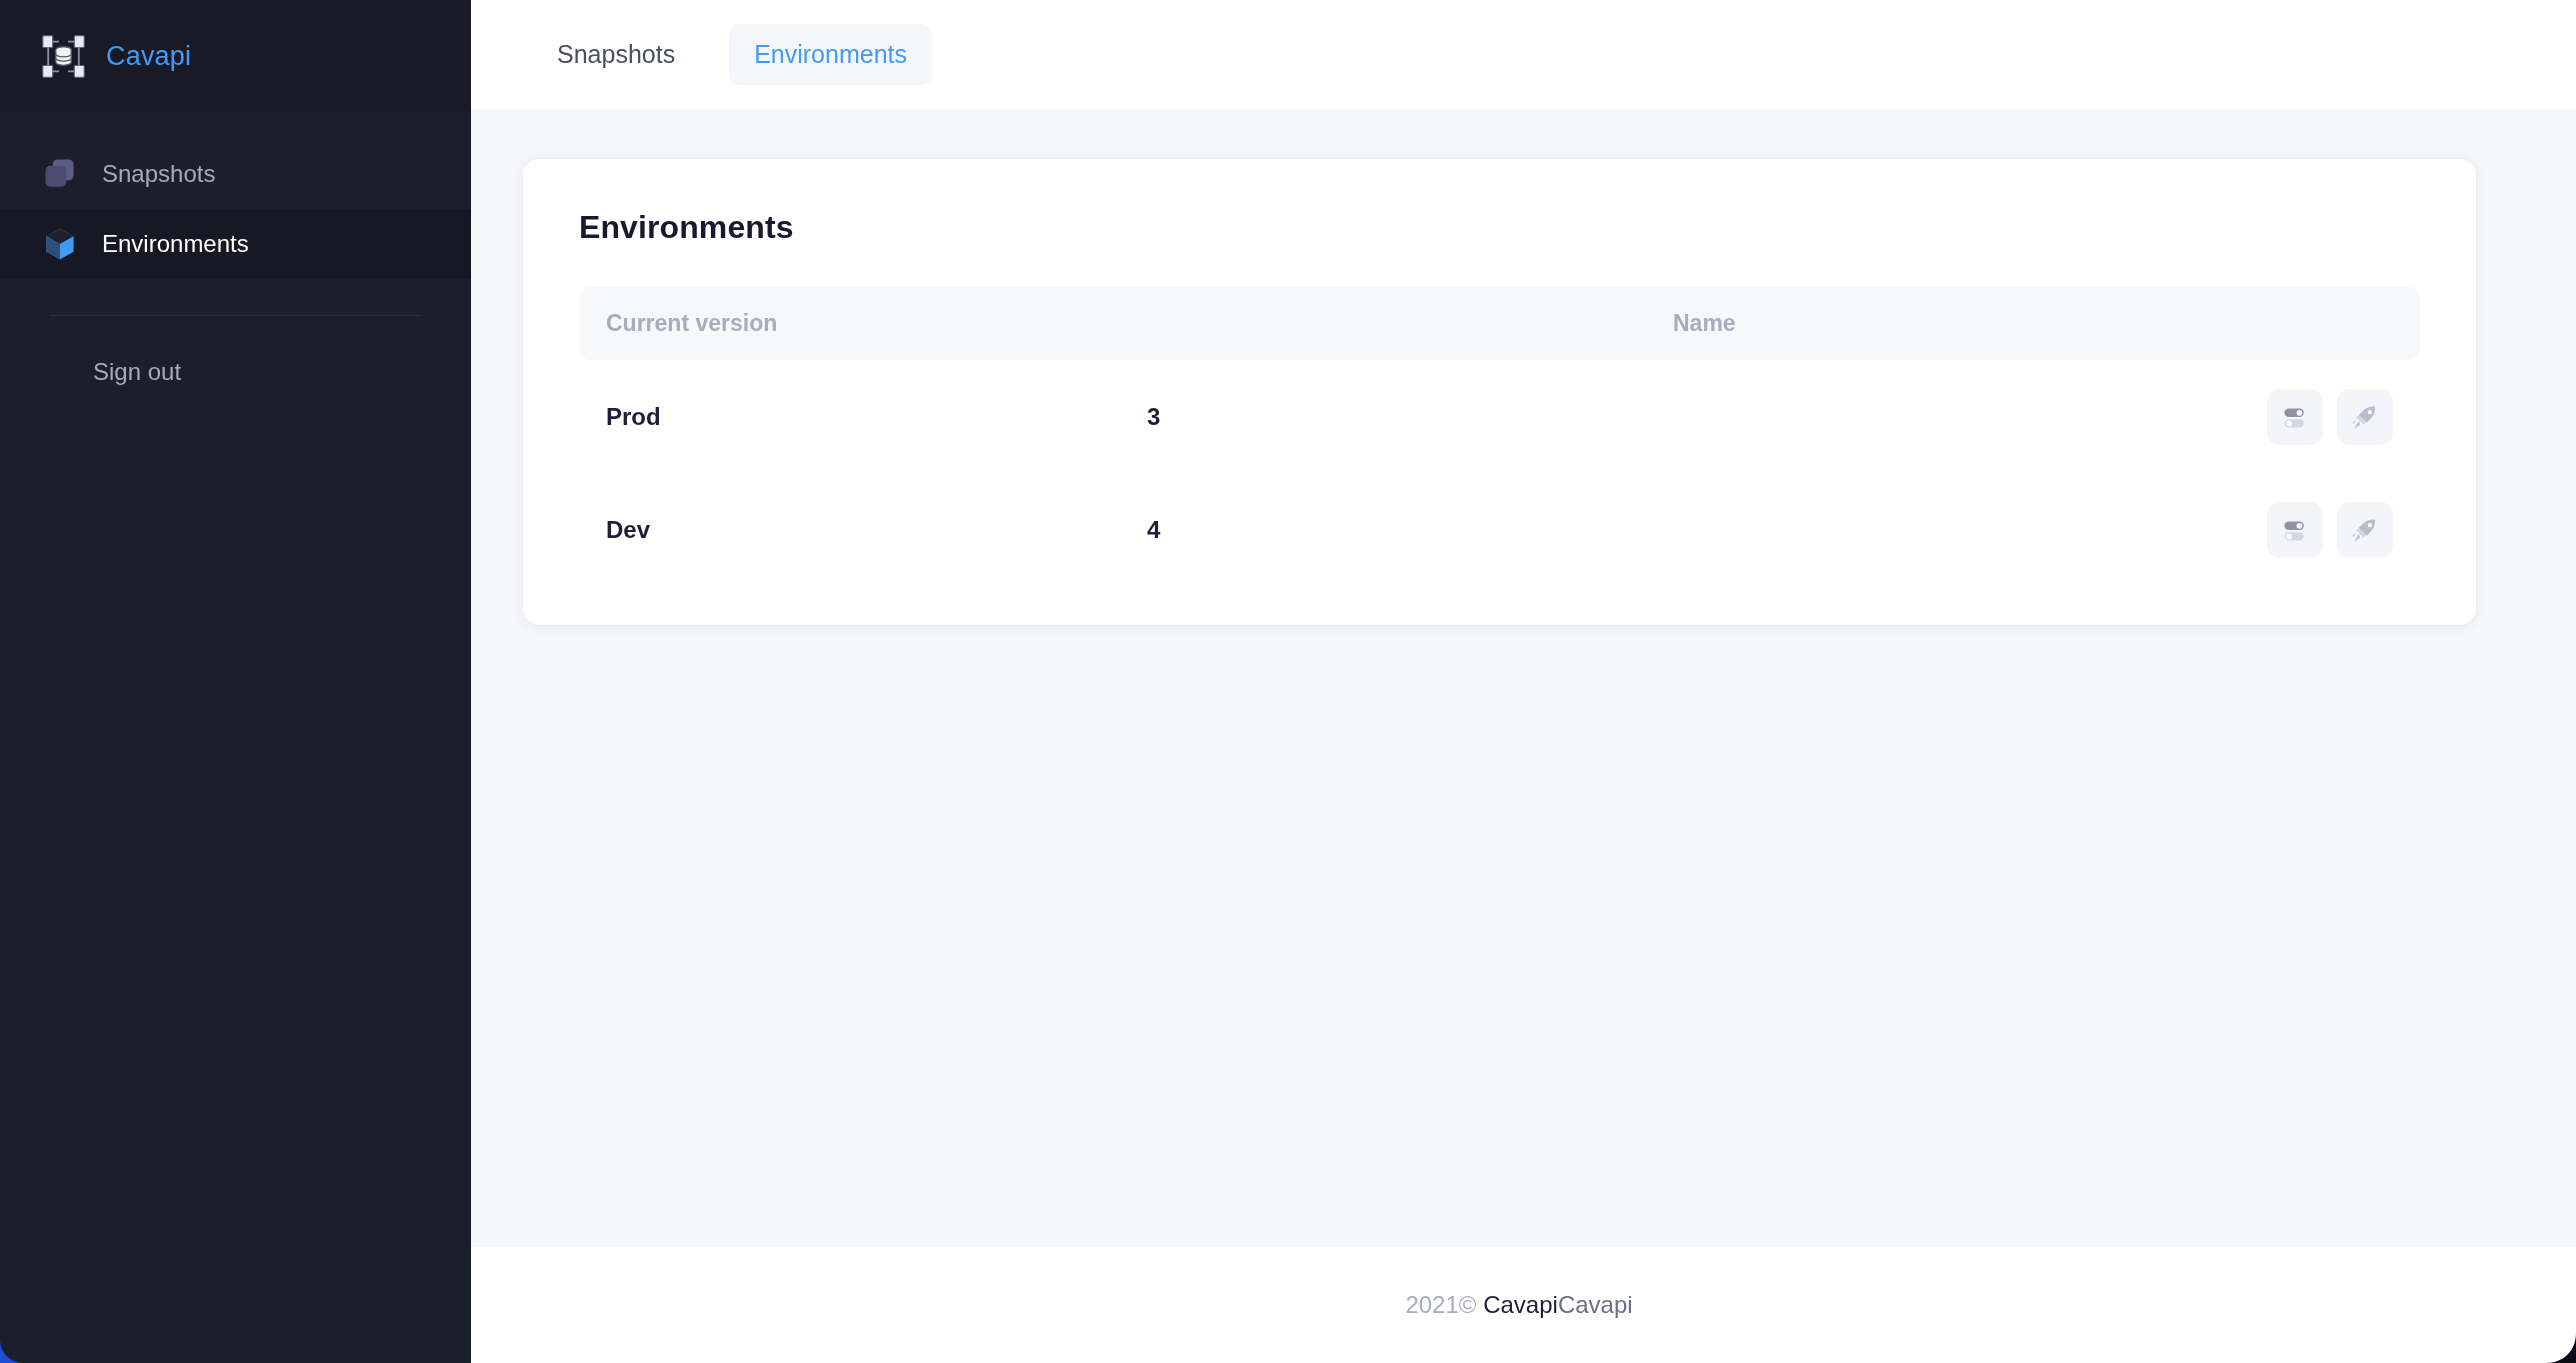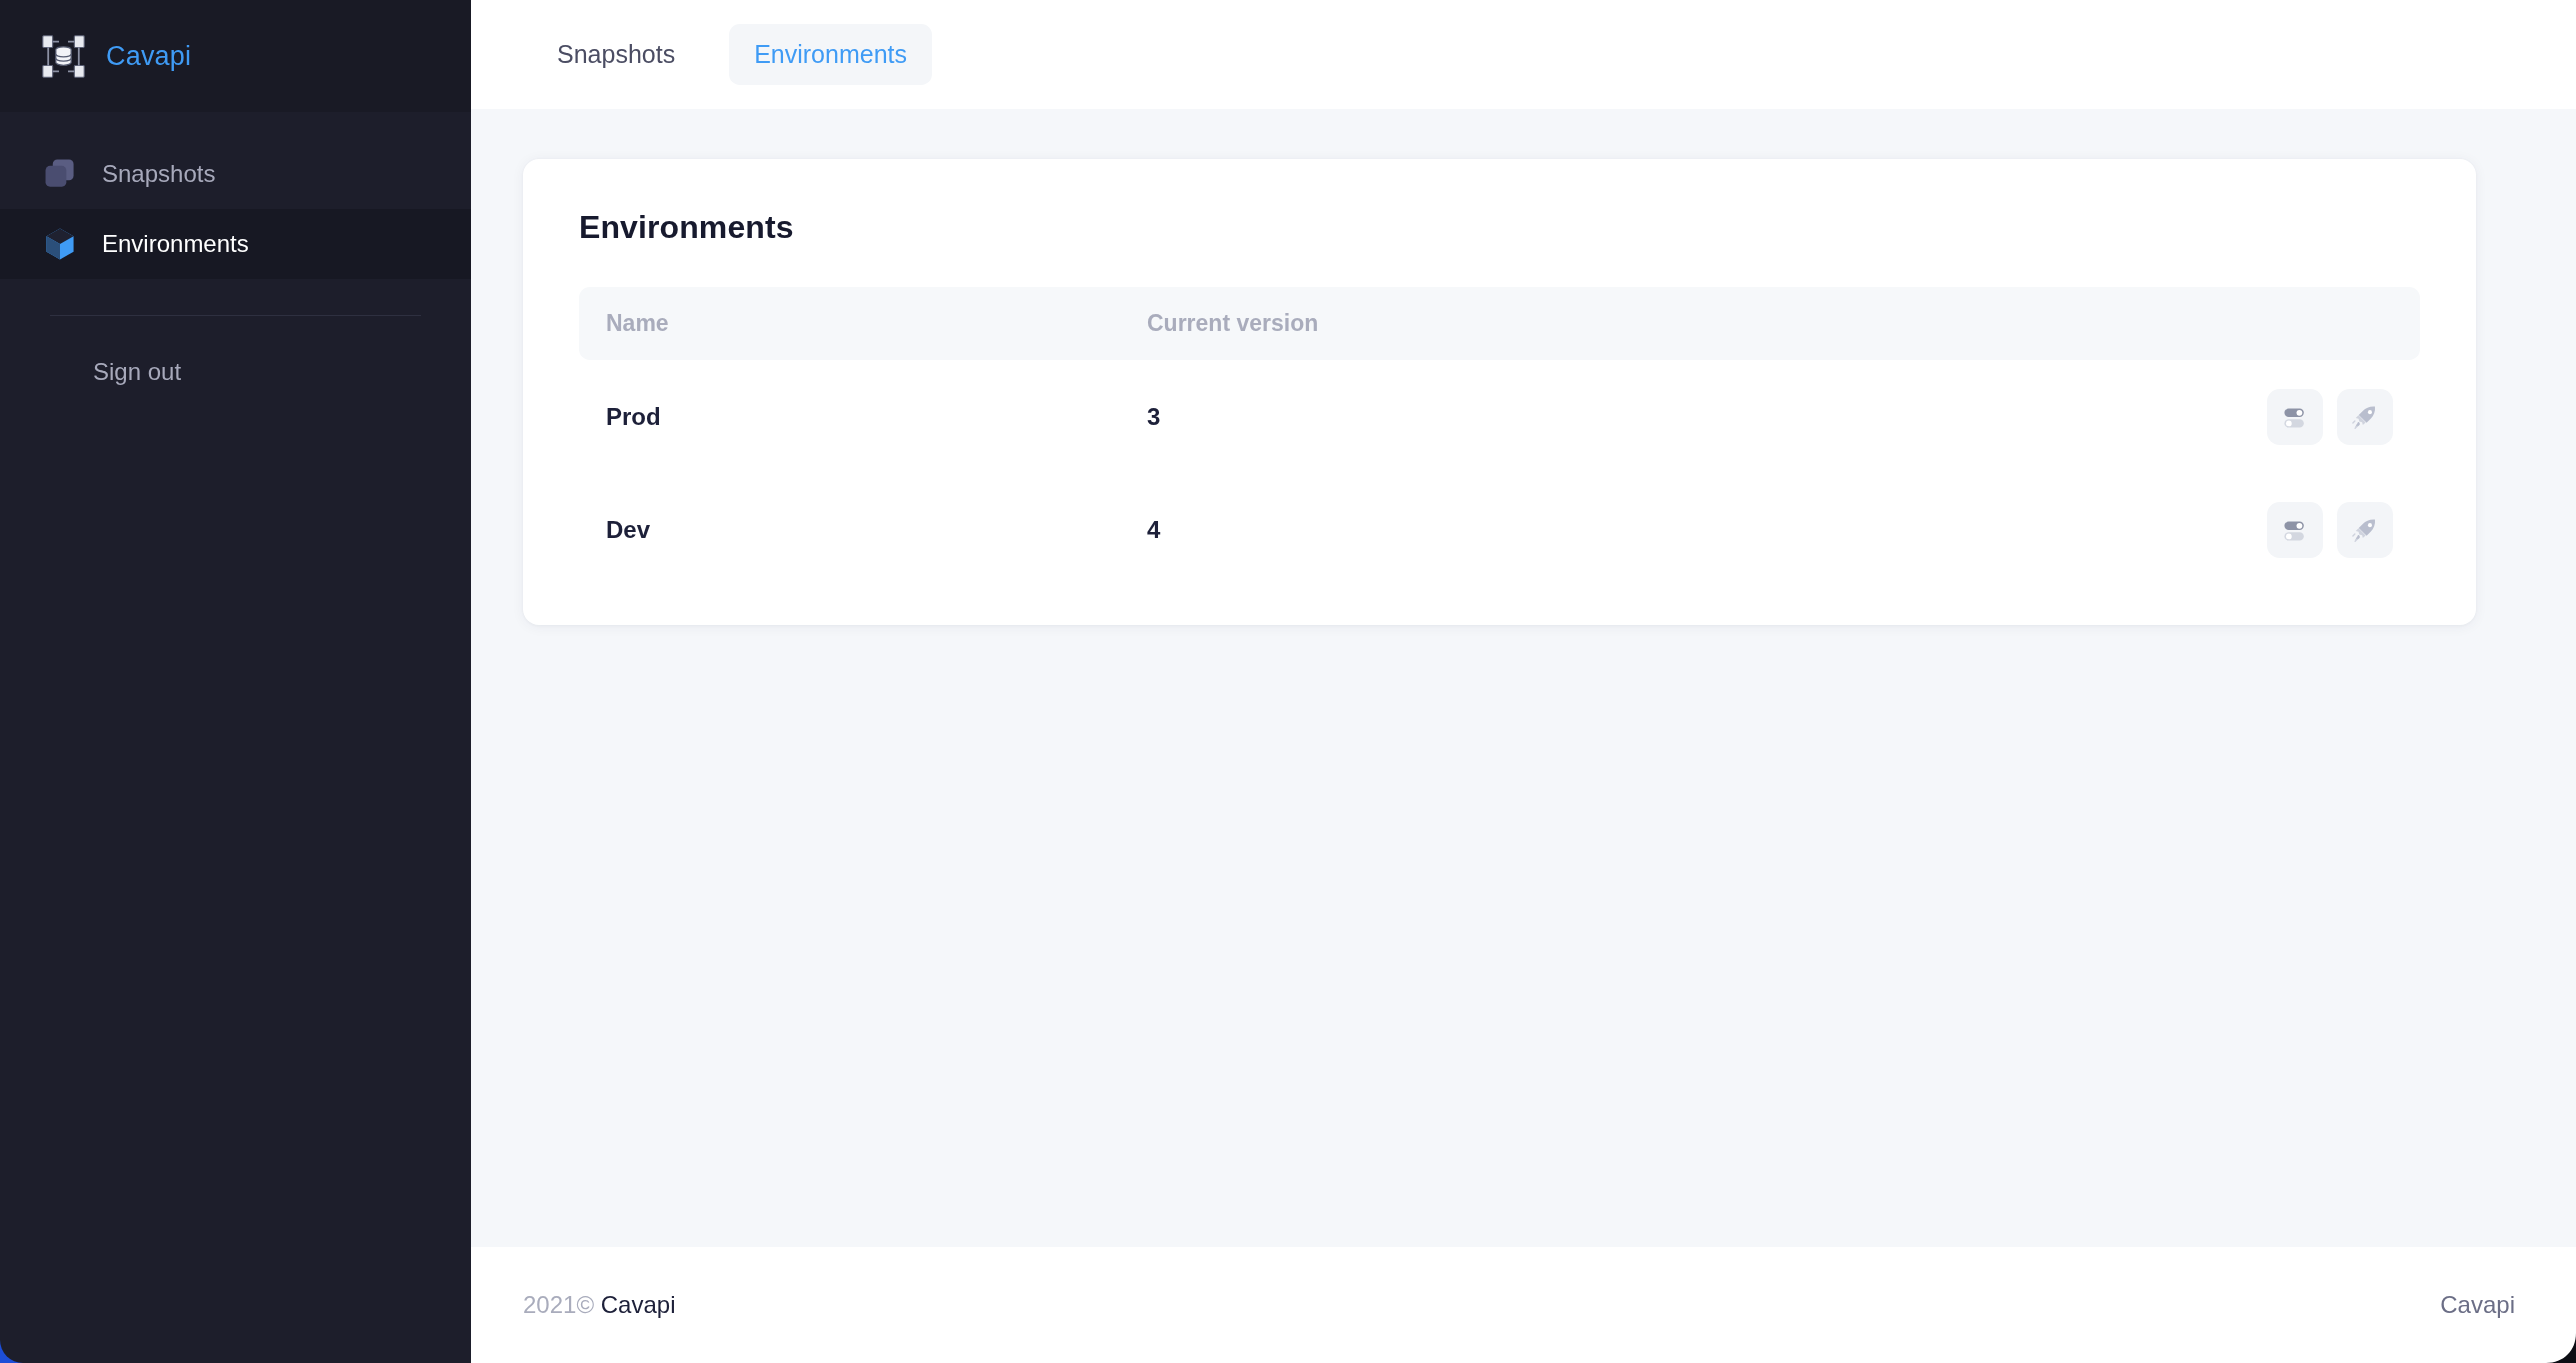--- a/index.html
+++ b/index.html
@@ -186,21 +186,21 @@
     padding: 0;
   }
   .act-btn svg { display: block; }
 
   
   .footer {
     height: 116px;
     background: #ffffff;
     display: flex;
     align-items: center;
-    justify-content: space-between;
+    justify-content: center;
     padding: 0 61px 0 52px;
     flex: 0 0 116px;
     border-bottom-right-radius: 23px;
   }
   .copyright { font-size: 24px; white-space: nowrap; }
   .copyright .year { color: #a9acbc; }
   .copyright .name { color: #1d2039; }
   .support {
     font-size: 24px;
     color: #6b6e86;
@@ -289,22 +289,22 @@
     </div>
 
     <main class="content">
       <section class="card">
 
         <h1 class="card-title">Environments</h1>
 
         <div class="table">
 
           <div class="thead">
+            <div class="th col-version">Current version</div>
             <div class="th col-name">Name</div>
-            <div class="th col-version">Current version</div>
             <div class="th col-actions"></div>
           </div>
 
           <div class="trow">
             <div class="td-name">Prod</div>
             <div class="td-version">3</div>
             <div class="td-actions">
               <button class="act-btn">
                 <span>
                   <svg width="30" height="30" viewBox="0 0 34 34" xmlns="http://www.w3.org/2000/svg">

